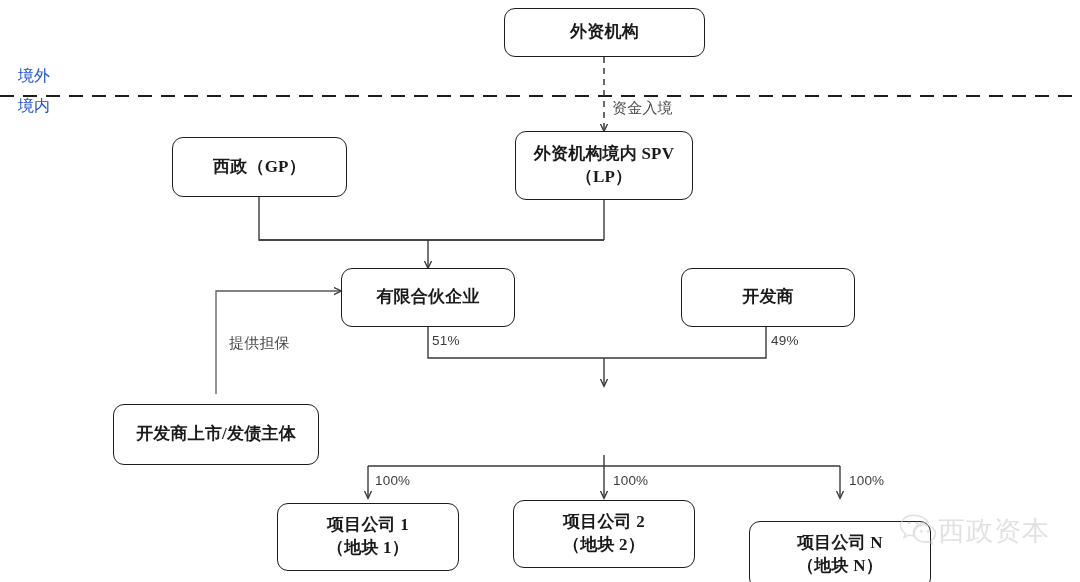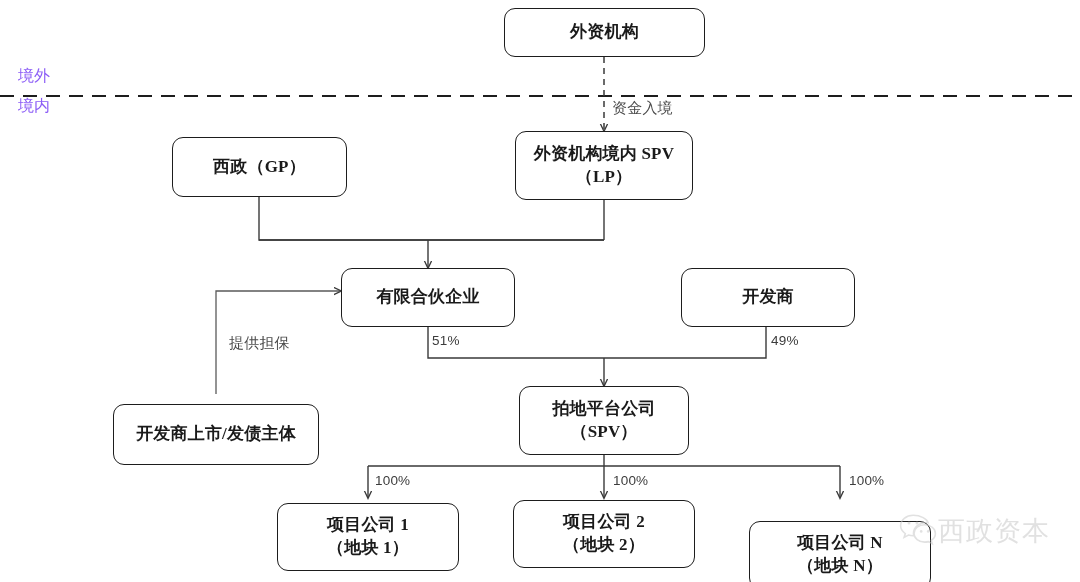--- a/index.html
+++ b/index.html
@@ -48,21 +48,21 @@
     white-space: nowrap;
     letter-spacing: 0.2px;
   }
   .edge-label.cn {
     font-family: "Liberation Serif", "DejaVu Serif", serif;
     font-size: 15px;
     color: #4a4a4a;
   }
   .border-label {
     position: absolute;
-    color: #8b5cf6;
+    color: #1d4ed8;
     font-family: "Liberation Serif", "DejaVu Serif", serif;
     font-size: 16px;
     white-space: nowrap;
   }
   .watermark {
     position: absolute;
     display: flex;
     align-items: center;
     opacity: 0.55;
     pointer-events: none;
@@ -133,24 +133,20 @@
   </div>
 
   <div class="node" style="left:681px; top:268px; width:174px; height:59px;">
     <span class="ln">开发商</span>
   </div>
 
   <div class="node" style="left:113px; top:404px; width:206px; height:61px;">
     <span class="ln">开发商上市/发债主体</span>
   </div>
 
-  <div class="node" style="left:519px; top:386px; width:170px; height:69px;">
-    <span class="ln">拍地平台公司</span>
-    <span class="ln">（SPV）</span>
-  </div>
 
   <div class="node" style="left:277px; top:503px; width:182px; height:68px;">
     <span class="ln">项目公司 1</span>
     <span class="ln">（地块 1）</span>
   </div>
 
   <div class="node" style="left:513px; top:500px; width:182px; height:68px;">
     <span class="ln">项目公司 2</span>
     <span class="ln">（地块 2）</span>
   </div>

